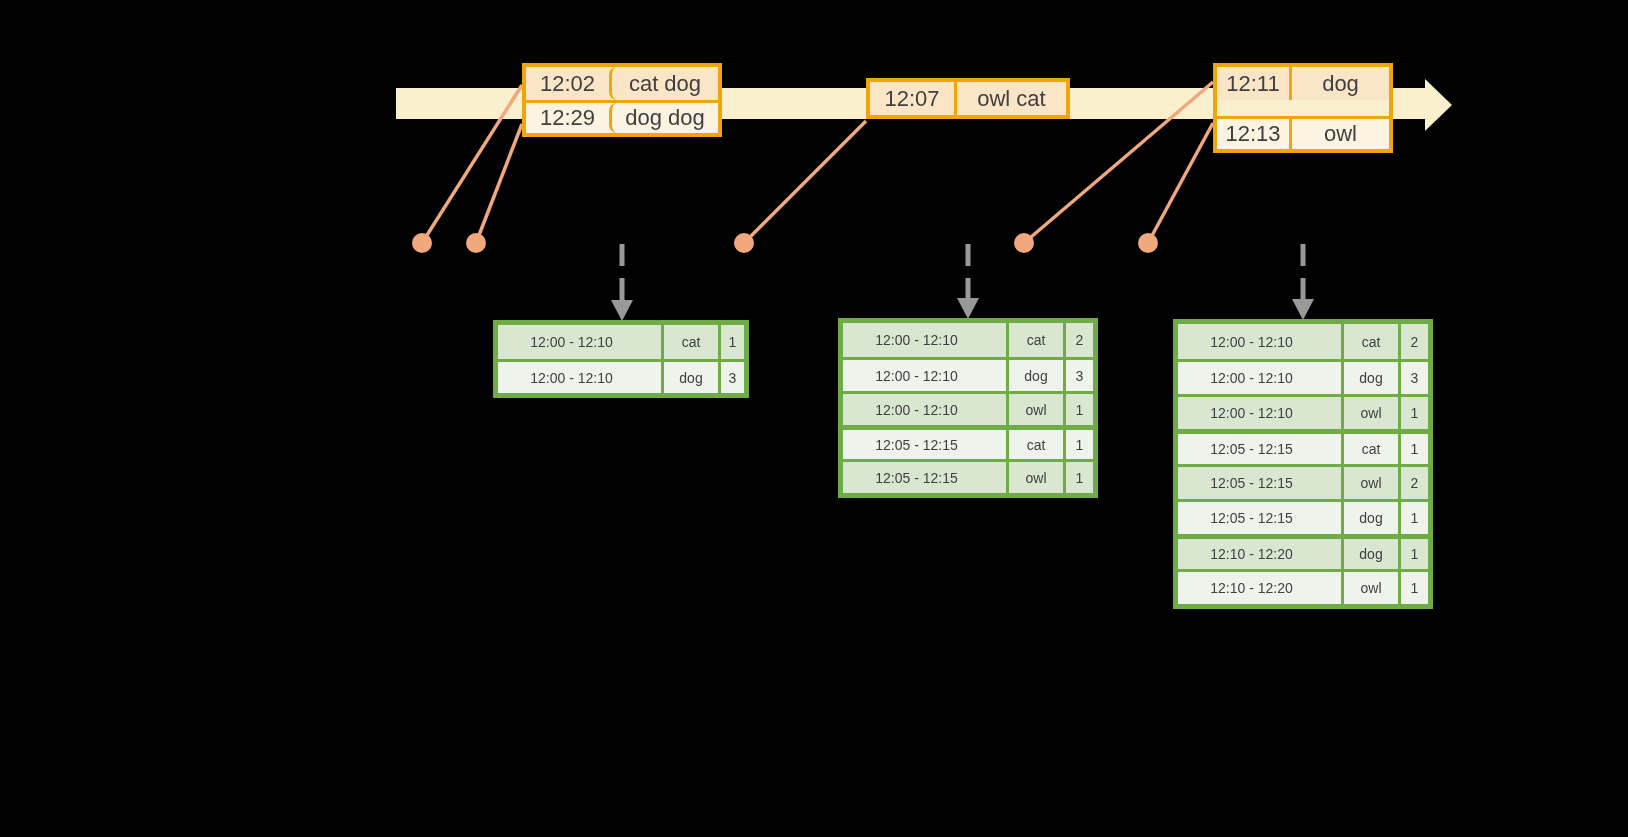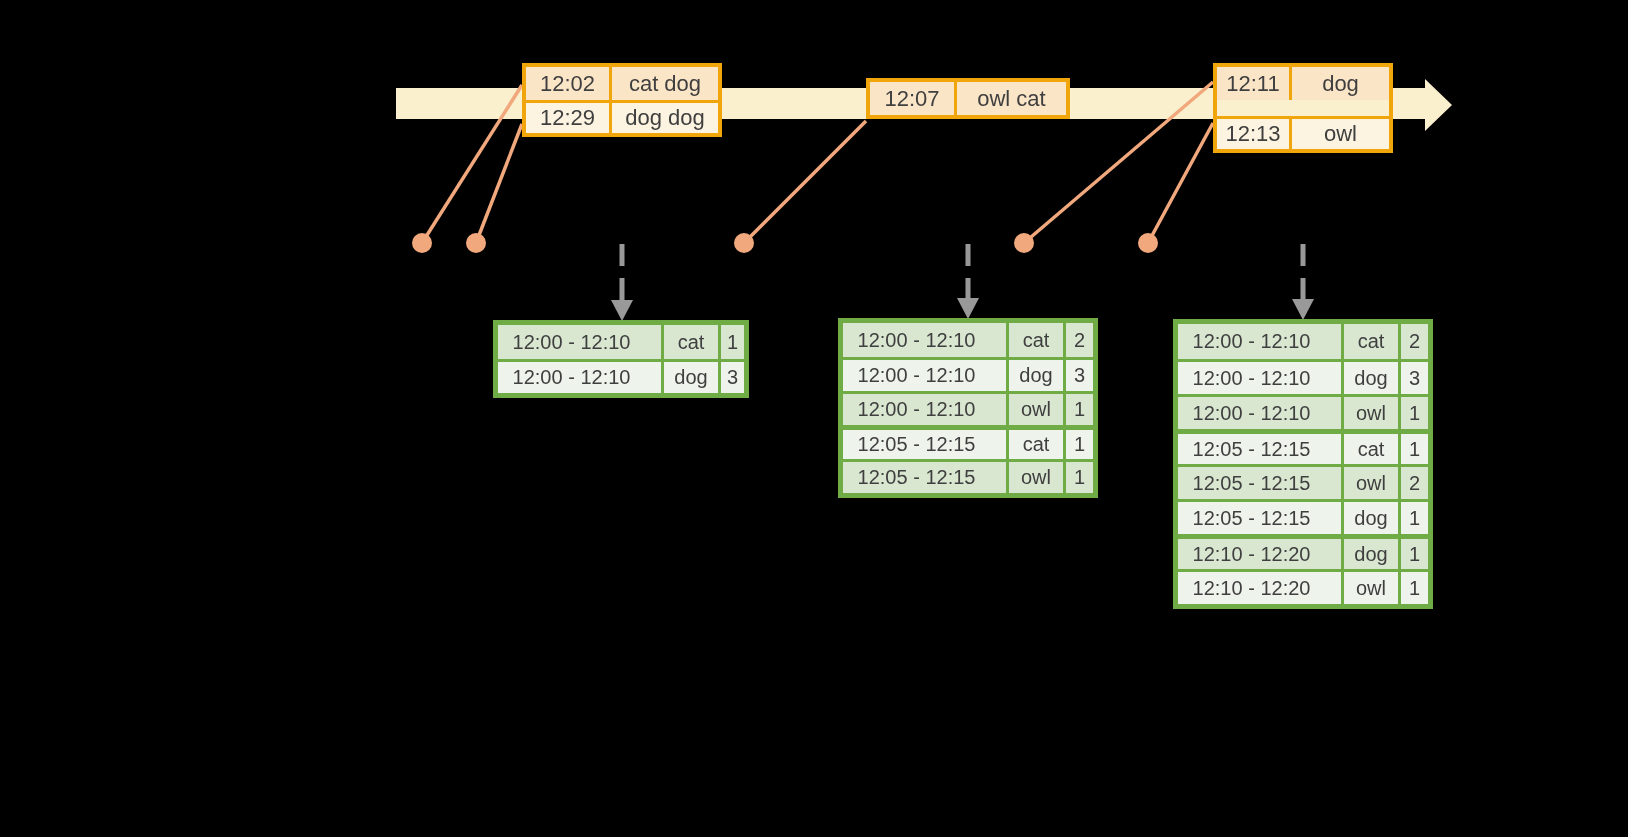--- a/index.html
+++ b/index.html
@@ -26,42 +26,42 @@
     display:flex;flex-direction:column;
     z-index:2;
   }
   .erow{display:flex;height:33px;}
   .erow + .erow{border-top:3px solid var(--gold);}
   .erow:nth-child(1){background:#FBE5C7;}
   .erow:nth-child(2){background:#FCF3E0;}
   .ecell{display:flex;align-items:center;justify-content:center;font-size:22px;}
   .ewords{border-left:3px solid var(--gold);}
   .et1{left:522px;top:63px;width:200px;text-align:center;}
-  .et1 .etime{width:83px;} .et1 .ewords{flex:1;}
+  .et1 .etime{width:83px;} .et1 .ewords{flex:1;border-radius:8px;}
   .et2{left:866px;top:78px;width:204px;}
   .et2 .etime{width:84px;} .et2 .ewords{flex:1;}
   .et3{left:1213px;top:63px;width:180px;gap:16px;}
   .et3 .etime{width:72px;} .et3 .ewords{flex:1;}
 
   
   .result-table{
     position:absolute;
     border:5px solid var(--green);
     display:flex;flex-direction:column;
     z-index:2;
   }
   .row{display:flex;height:34px;}
   .rt3 .row{height:35px;}
   .row + .row{border-top:3px solid var(--green);}
   .rt2 .row:nth-child(4),
   .rt3 .row:nth-child(4),
   .rt3 .row:nth-child(7){border-top-width:5px;}
   .row:nth-child(odd){background:#D9E7D1;}
   .row:nth-child(even){background:#EEF4EB;}
-  .rcell{display:flex;align-items:center;justify-content:center;font-size:20px;}
+  .rcell{display:flex;align-items:center;justify-content:center;font-size:14px;}
   .rtime{width:147px;}
   .rword{width:57px;border-left:3px solid var(--green);margin-left:16px;}
   .rcount{flex:1;border-left:3px solid var(--green);}
   .rt1{left:493px;top:320px;width:256px;}
   .rt2{left:838px;top:318px;width:260px;}
   .rt3{left:1173px;top:319px;width:260px;}
 </style>
 </head>
 <body>
 

